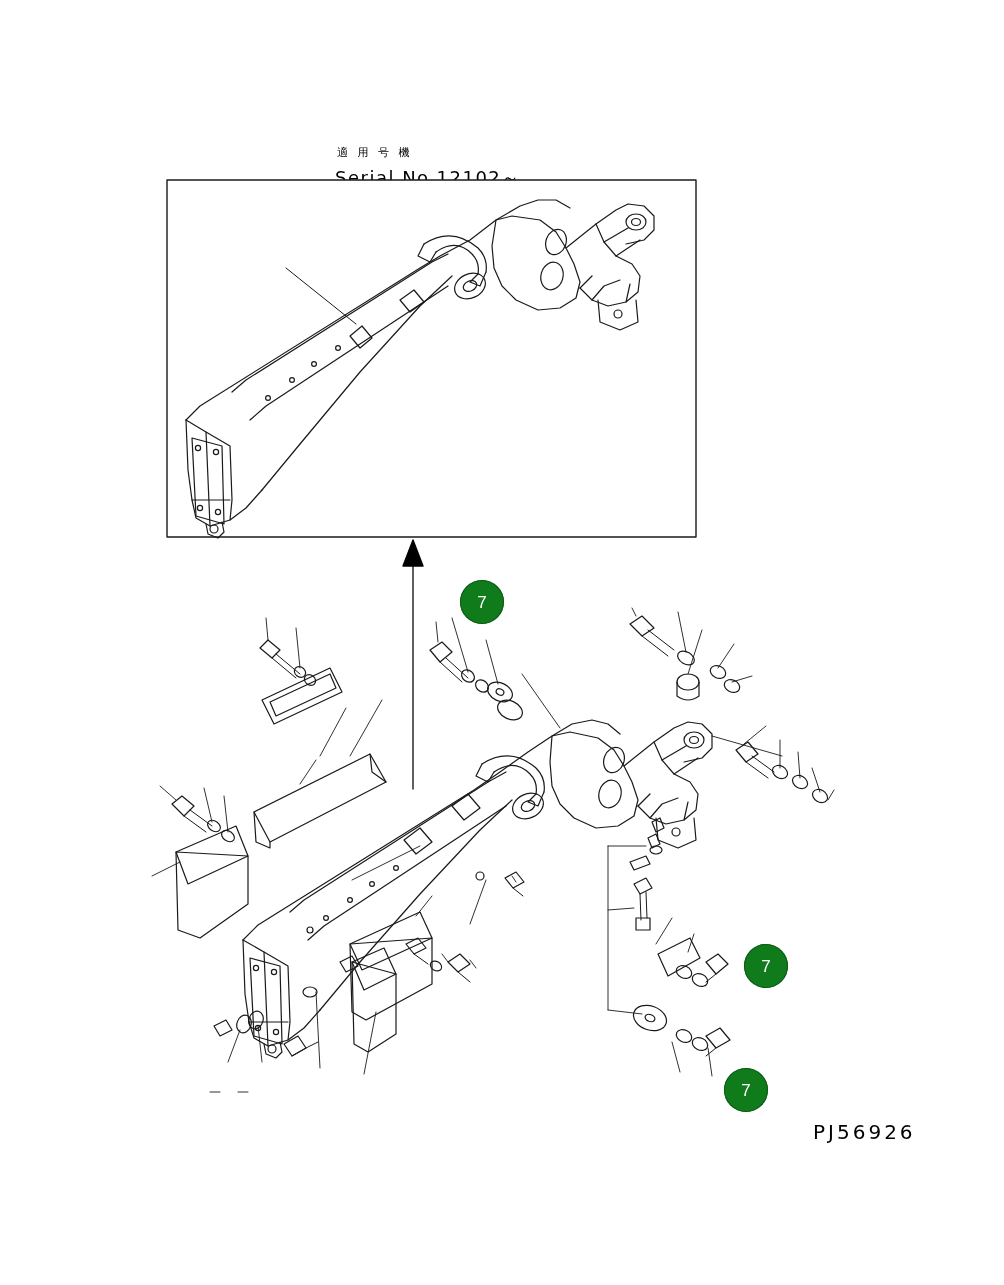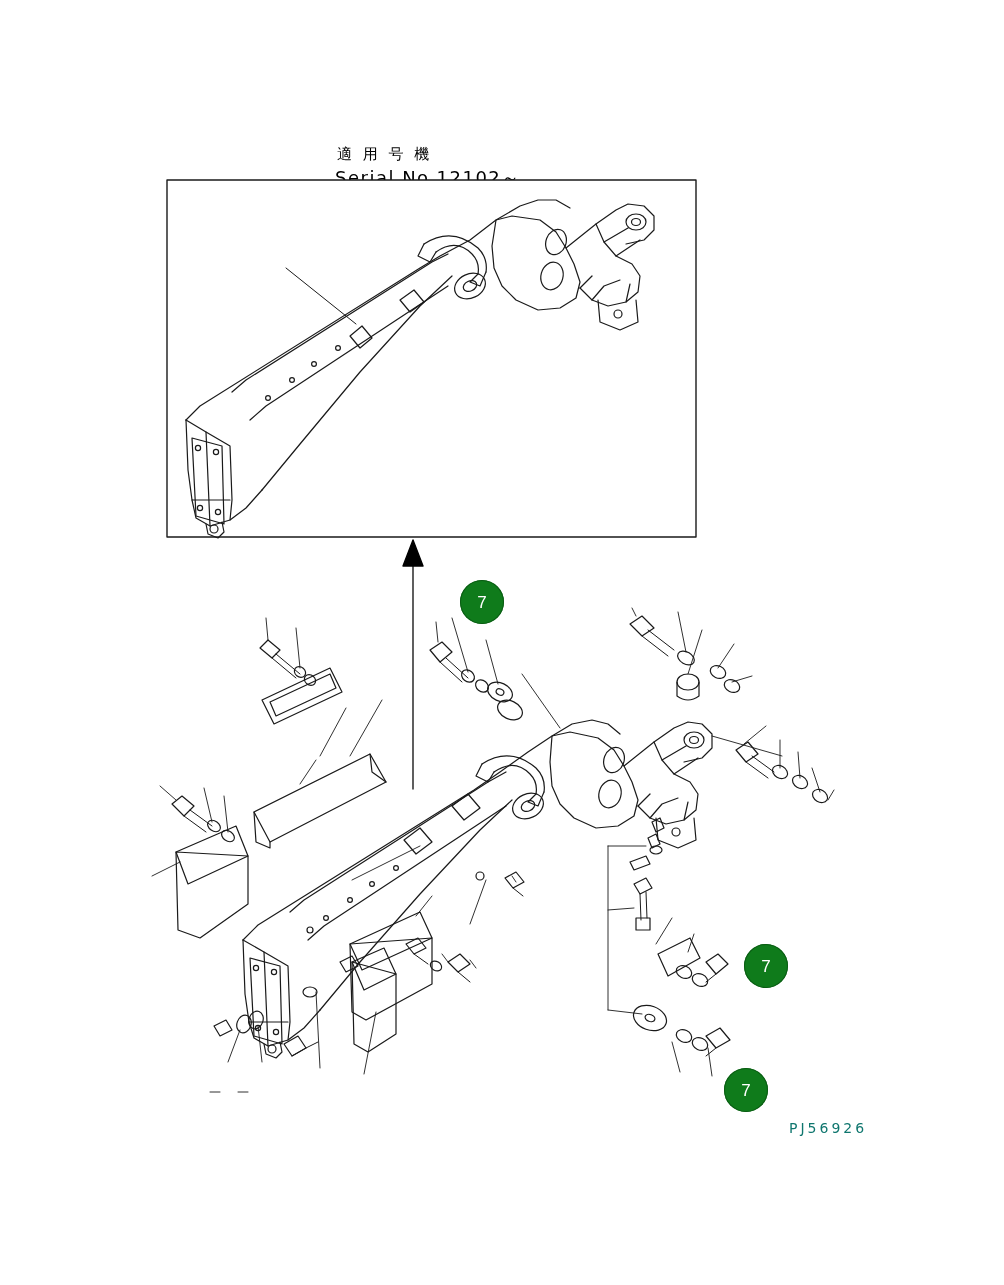--- a/index.html
+++ b/index.html
@@ -17,40 +17,41 @@
   #page {
     position: absolute;
     left: 0; top: 0;
     width: 1004px;
     height: 1285px;
     background: #fff;
   }
   .label-jp {
     position: absolute;
     font-family: "DejaVu Sans", sans-serif;
-    font-size: 15px;
+    font-size: 11px;
     letter-spacing: 3px;
     color: #000;
     white-space: nowrap;
   }
   .label-serial {
     position: absolute;
     font-family: "DejaVu Sans", sans-serif;
     font-size: 18px;
     letter-spacing: 1.5px;
     color: #000;
     white-space: nowrap;
   }
   .drawing-code {
     position: absolute;
     font-family: "DejaVu Sans", sans-serif;
-    font-size: 14px;
+    font-size: 20px;
     letter-spacing: 3px;
-    color: #0f766e;
+    color: #000000;
     white-space: nowrap;
+    margin-left: 24px;
   }
   .callout {
     position: absolute;
     width: 44px;
     height: 44px;
     border-radius: 50%;
     background: #0f7b1b;
     color: #ffffff;
     font-family: "Liberation Sans", sans-serif;
     font-size: 17px;

